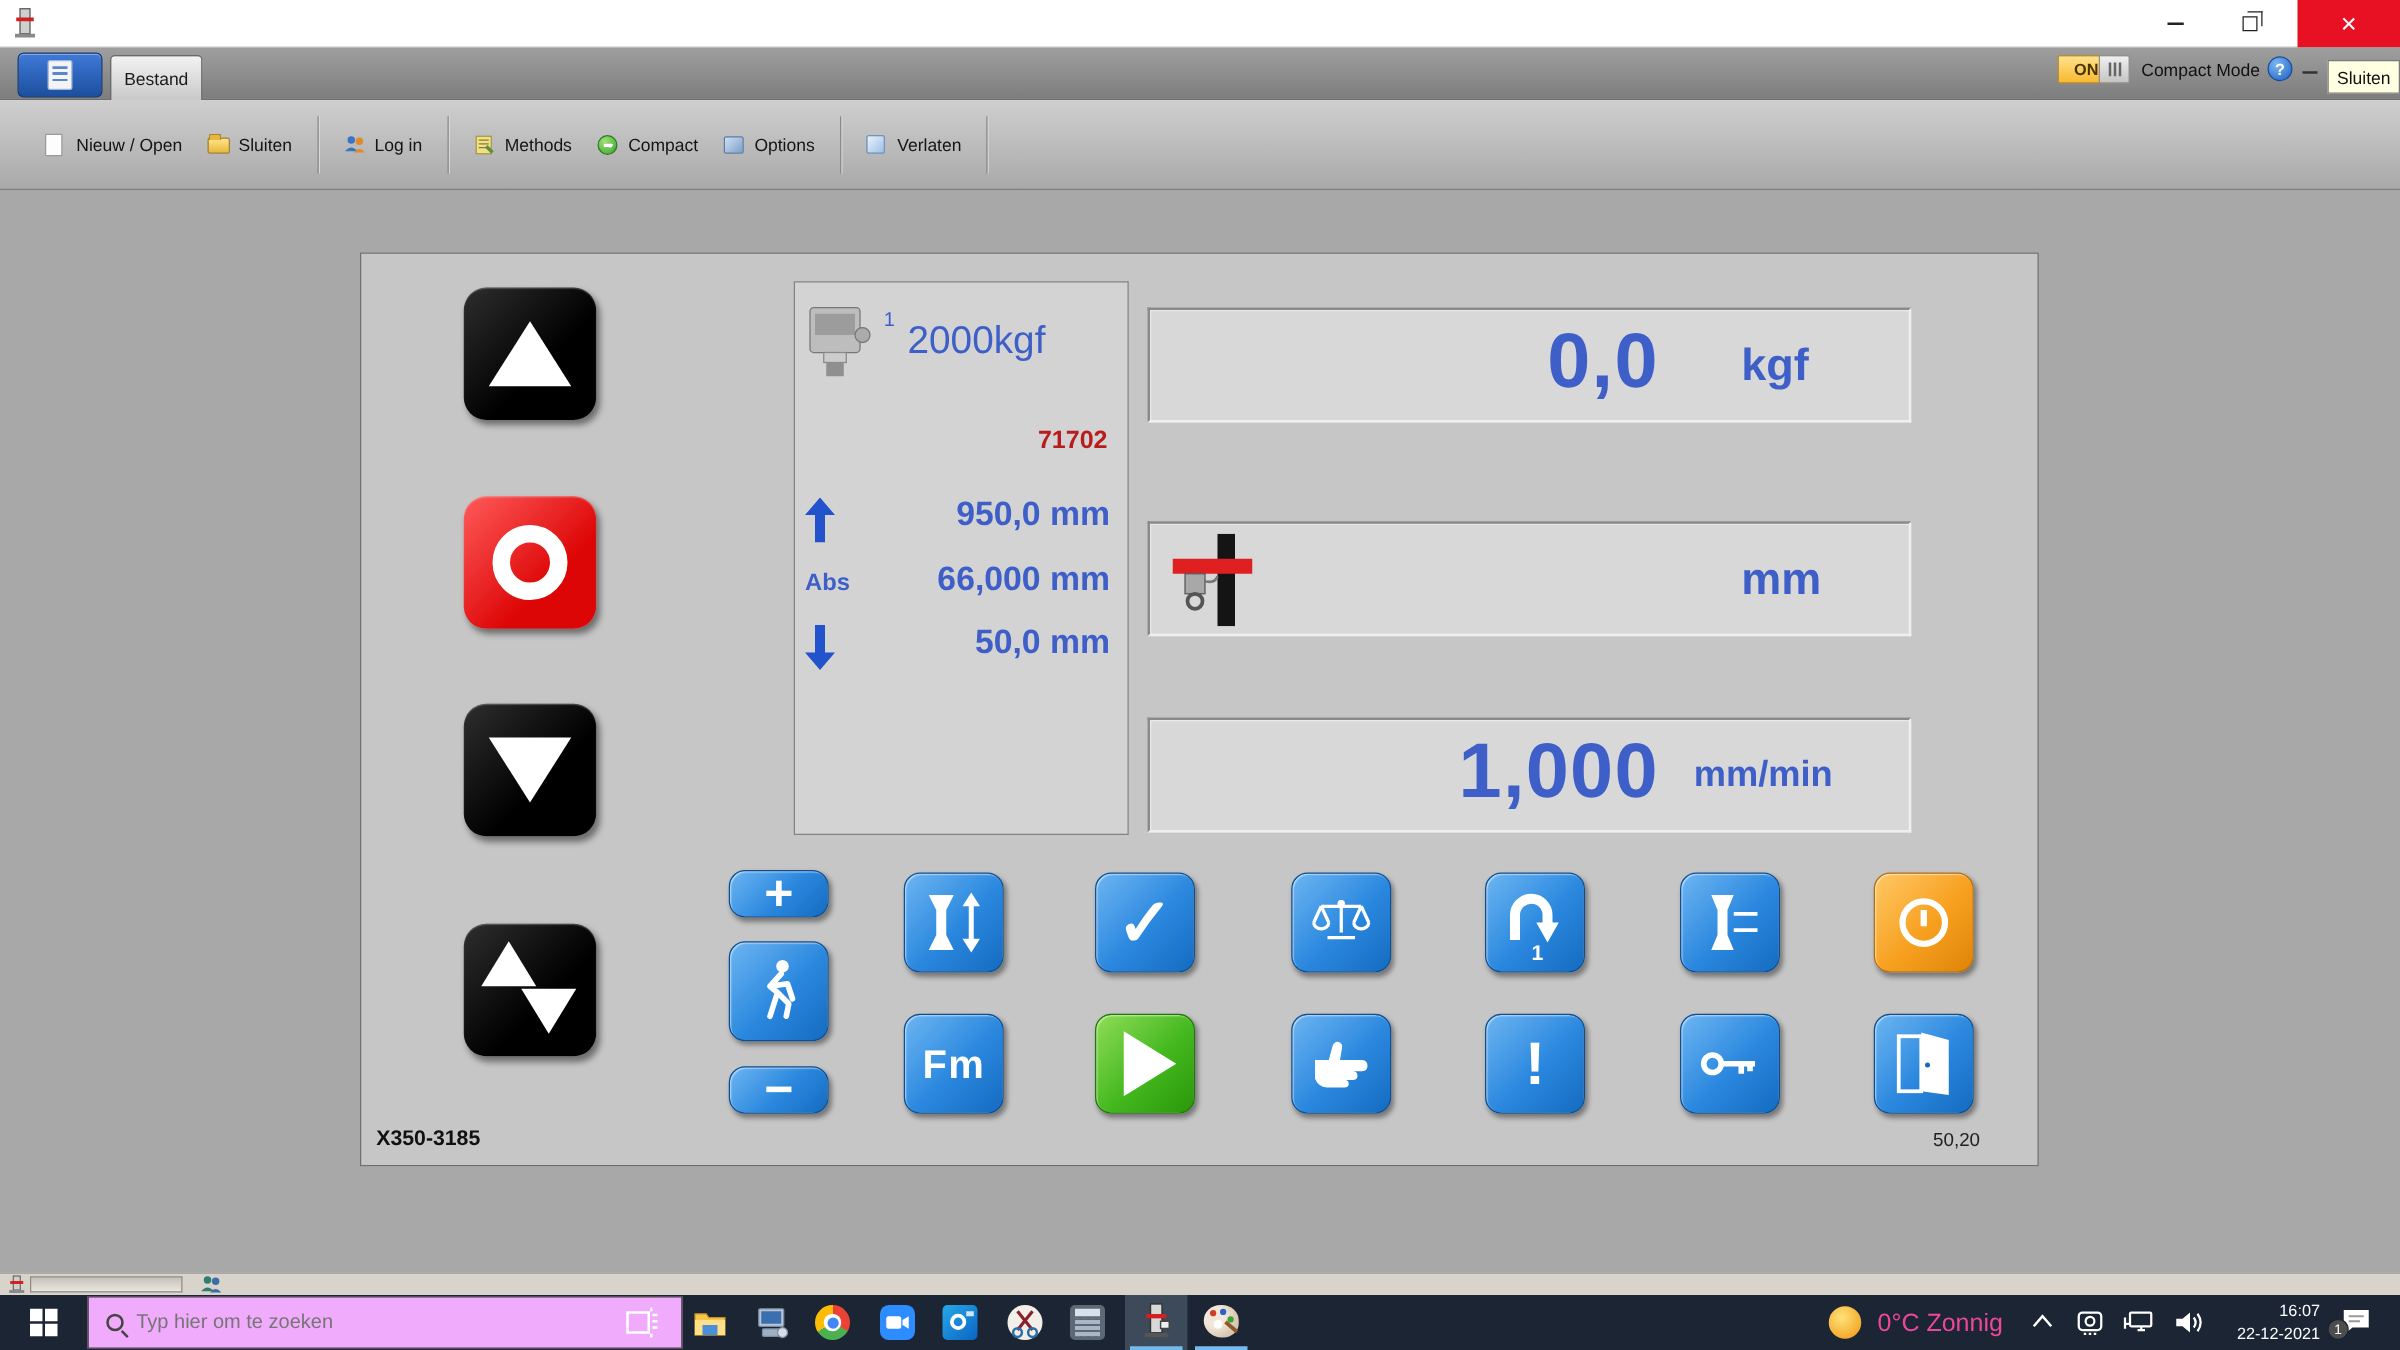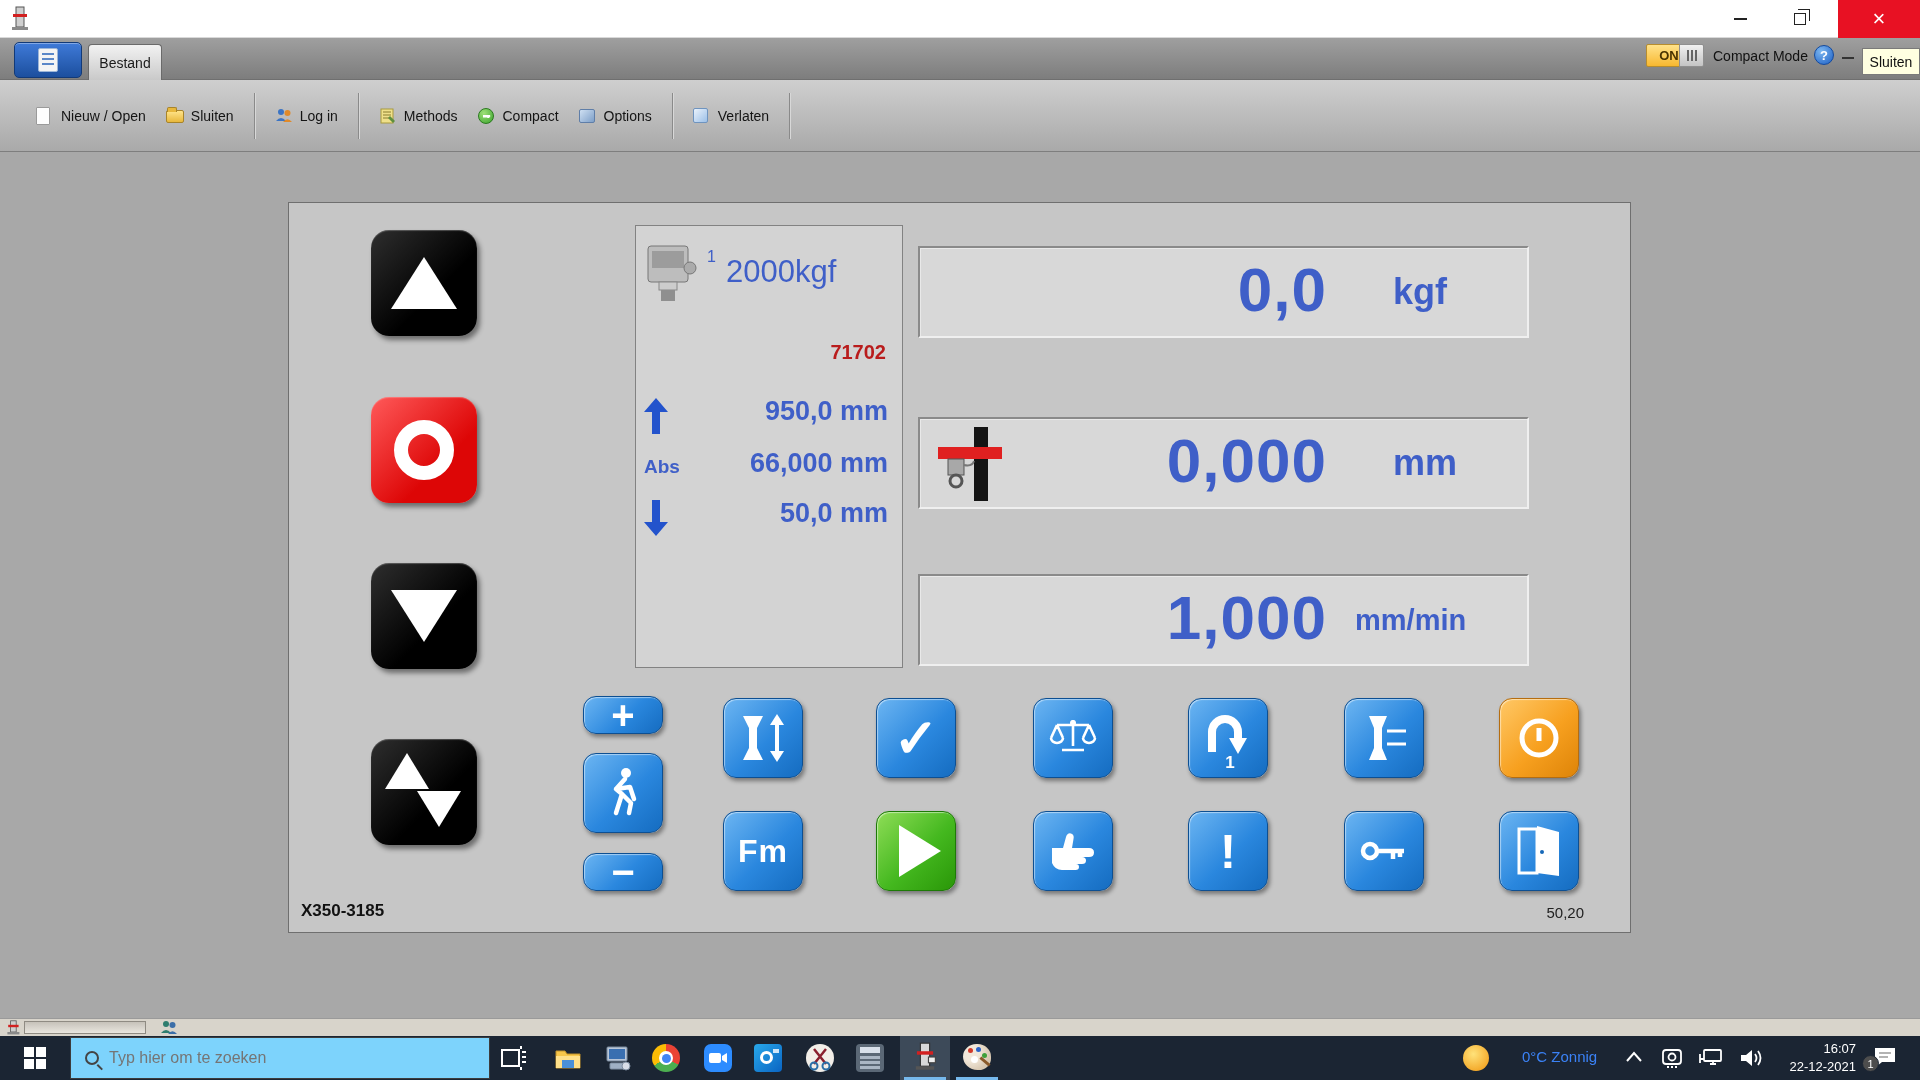--- a/index.html
+++ b/index.html
@@ -87,29 +87,29 @@
 
   
   .appstatus { position:absolute; left:0; top:1018px; width:1920px; height:18px; background:#d8d4cb; border-top:1px solid #9a9a9a; }
   .status-slot { position:absolute; left:24px; top:2px; width:122px; height:13px; background:linear-gradient(180deg,#c6c2ba,#e9e6df); border:1px solid #8f8b83; }
 
   
   .taskbar { position:absolute; left:0; top:1036px; width:1920px; height:44px; background:#1b2533; }
   .start { position:absolute; left:0; top:0; width:70px; height:44px; display:flex; align-items:center; justify-content:center; }
   .winlogo { display:grid; grid-template-columns:10px 10px; grid-template-rows:10px 10px; gap:2px; }
   .winlogo div { background:#fff; }
-  .searchbox { position:absolute; left:70px; top:1px; width:420px; height:42px; background:#7dd3fc; border:1px solid #3c3c3c; display:flex; align-items:center; padding-left:14px; gap:10px; }
+  .searchbox { position:absolute; left:70px; top:1px; width:476px; height:42px; background:#f0abfc; border:1px solid #3c3c3c; display:flex; align-items:center; padding-left:14px; gap:10px; }
   .searchbox input { border:none; outline:none; background:transparent; font-size:16px; color:#333; width:330px; font-family:"Liberation Sans",sans-serif; }
   .mag { width:14px; height:14px; border:2px solid #444; border-radius:50%; position:relative; }
   .mag::after { content:""; position:absolute; left:11px; top:11px; width:7px; height:2px; background:#444; transform:rotate(45deg); transform-origin:0 0; }
   .tb-ic { position:absolute; top:8px; width:28px; height:28px; }
   .tb-cell { position:absolute; top:0; width:50px; height:44px; }
   .tb-cell.active { background:#3d4a59; }
   .tb-underline { position:absolute; left:4px; bottom:0; width:42px; height:3px; background:#76b9ed; }
-  .tray-txt { color:#3b82f6; font-size:15px; position:absolute;margin-left:20px; }
+  .tray-txt { color:#ec4899; font-size:20px; position:absolute; }
   .clock { position:absolute; left:1772px; top:4px; width:84px; text-align:right; color:#fff; font-size:13px; line-height:18px; }
   .badge { position:absolute; left:-10px; bottom:-4px; width:17px; height:17px; border-radius:50%; background:#4d4d4d; border:1px solid #1b2533; color:#fff; font-size:11px; text-align:center; line-height:16px; }
 </style>
 </head>
 <body>
 
 <div class="screen">
 
   <div class="titlebar">
     <svg class="abs" style="left:10px;top:6px" width="20" height="26" viewBox="0 0 20 26">
@@ -251,21 +251,20 @@
         <div class="disp-unit">kgf</div>
       </div>
       <div class="display" style="top:214px">
         <svg class="abs" style="left:18px;top:8px" width="64" height="74" viewBox="0 0 64 74">
           <rect x="36" y="0" width="14" height="74" fill="#141414"></rect>
           <rect x="0" y="20" width="64" height="12" fill="#e02020"></rect>
           <rect x="10" y="32" width="16" height="16" fill="#a8a8a8" stroke="#555"></rect>
           <path d="M26 38 q8 2 10 -4" stroke="#777" fill="none" stroke-width="2"></path>
           <circle cx="18" cy="54" r="6" fill="none" stroke="#555" stroke-width="3"></circle>
         </svg>
-        <div class="disp-value">0,000</div>
         <div class="disp-unit">mm</div>
       </div>
       <div class="display" style="top:371px">
         <div class="disp-value">1,000</div>
         <div class="disp-unit small">mm/min</div>
       </div>
 
       <div class="fp-btn short" style="left:294px;top:493px">
         <span class="glyph-plus">+</span>
       </div>

